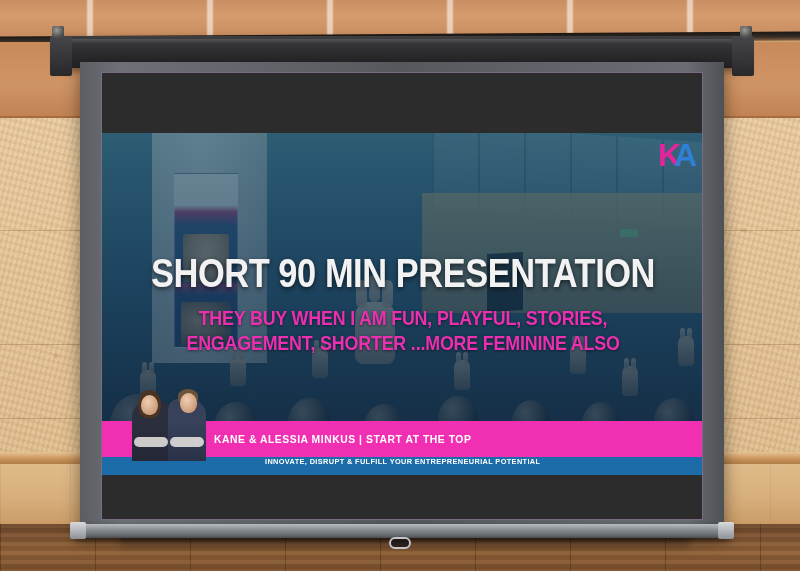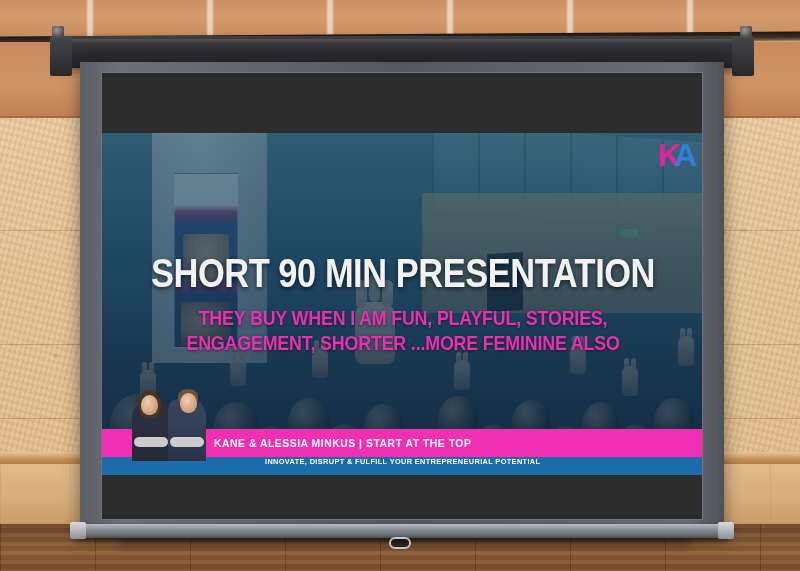--- a/index.html
+++ b/index.html
@@ -247,21 +247,21 @@
   .ka-logo {
     position:absolute; right:10px; top:8px; width:36px; height:28px;
     font-family:"Liberation Sans", sans-serif; font-weight:bold;
     font-size:32px; line-height:28px; letter-spacing:-3px;
   }
   .ka-logo .k { color:#e5249c; }
   .ka-logo .a { color:#2f7fd6; margin-left:-4px; }
 
   
   .footer-pink {
-    position:absolute; left:0; bottom:32px; width:602px; height:28px;
+    position:absolute; left:0; bottom:32px; width:602px; height:36px;
     background:#f12fb2;
     display:flex; align-items:center;
   }
   .footer-blue {
     position:absolute; left:0; bottom:14px; width:602px; height:18px;
     background:#1b6ca8;
     display:flex; align-items:flex-start; justify-content:center;
   }
   .footer-dark {
     position:absolute; left:0; bottom:0; width:602px; height:14px;

